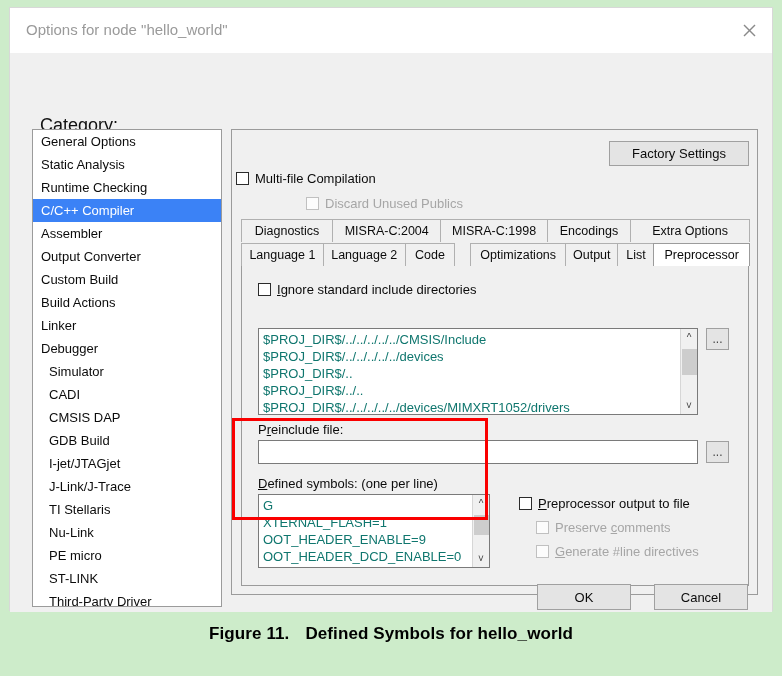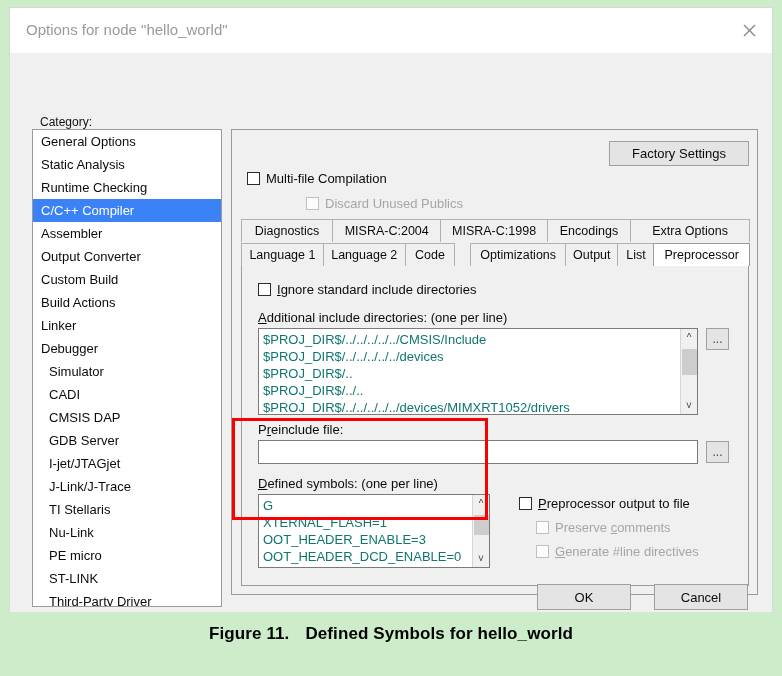--- a/index.html
+++ b/index.html
@@ -51,21 +51,21 @@
     position: absolute;
     left: 0; top: 45px;
     width: 100%; height: 559px;
     background: #f0f0f0;
   }
 
   
   .category-label {
     position: absolute;
     left: 30px; top: 62px;
-    font-size: 12px;
+    font-size: 18px;
     color: #111;
   }
   .category-box {
     position: absolute;
     left: 22px; top: 76px;
     width: 190px; height: 478px;
     background: #ffffff;
     border: 1px solid #9b9b9b;
     box-sizing: border-box;
     overflow: hidden;
@@ -298,35 +298,35 @@
           <div class="cat-item selected">C/C++ Compiler</div>
           <div class="cat-item">Assembler</div>
           <div class="cat-item">Output Converter</div>
           <div class="cat-item">Custom Build</div>
           <div class="cat-item">Build Actions</div>
           <div class="cat-item">Linker</div>
           <div class="cat-item">Debugger</div>
           <div class="cat-item indent">Simulator</div>
           <div class="cat-item indent">CADI</div>
           <div class="cat-item indent">CMSIS DAP</div>
-          <div class="cat-item indent">GDB Server</div>
+          <div class="cat-item indent">GDB Build</div>
           <div class="cat-item indent">I-jet/JTAGjet</div>
           <div class="cat-item indent">J-Link/J-Trace</div>
           <div class="cat-item indent">TI Stellaris</div>
           <div class="cat-item indent">Nu-Link</div>
           <div class="cat-item indent">PE micro</div>
           <div class="cat-item indent">ST-LINK</div>
           <div class="cat-item indent">Third-Party Driver</div>
         </div>
 
       <div class="right-pane">
 
         <button class="factory-btn">Factory Settings</button>
 
-        <div class="cbrow" style="left:15px; top:41px;">
+        <div class="cbrow" style="left:4px; top:41px;">
           <span class="cbox"></span>
           <span>Multi-file Compilation</span>
         </div>
 
         <div class="cbrow disabled" style="left:29px; top:66px;padding-left:45px;">
           <span class="cbox"></span>
           <span>Discard Unused Publics</span>
         </div>
 
         <div class="tabstrip row1" id="tabs-row1">
@@ -346,21 +346,20 @@
             <div class="tab active" style="width: 105px;">Preprocessor</div>
           </div>
 
         <div class="tabpanel">
 
           <div class="cbrow" style="left:16px; top:16px;align-items:center;">
             <span class="cbox"></span>
             <span><span class="ul">I</span>gnore standard include directories</span>
           </div>
 
-          <div class="field-label" style="left:16px; top:44px;"><span class="ul">A</span>dditional include directories: (one per line)</div>
 
           <div class="textarea-box" style="left:16px; top:62px; width:440px; height:87px;">
             <div class="ta-lines ta-clip" id="inc-lines">
                 <div>$PROJ_DIR$/../../../../../CMSIS/Include</div>
                 <div>$PROJ_DIR$/../../../../../devices</div>
                 <div>$PROJ_DIR$/..</div>
                 <div>$PROJ_DIR$/../..</div>
                 <div>$PROJ_DIR$/../../../../../devices/MIMXRT1052/drivers</div>
               </div>
             <div class="vscroll">
@@ -377,21 +376,21 @@
           <div class="input-box" style="left:16px; top:174px; width:440px; height:24px;"></div>
 
           <button class="ellipsis-btn" style="left:464px; top:175px;">...</button>
 
           <div class="field-label" style="left:16px; top:210px;"><span class="ul">D</span>efined symbols: (one per line)</div>
 
           <div class="textarea-box" style="left:16px; top:228px; width:232px; height:74px;">
             <div class="ta-lines ta-clip" id="sym-lines">
                 <div>G</div>
                 <div>XTERNAL_FLASH=1</div>
-                <div>OOT_HEADER_ENABLE=3</div>
+                <div>OOT_HEADER_ENABLE=9</div>
                 <div>OOT_HEADER_DCD_ENABLE=0</div>
               </div>
             <div class="vscroll">
               <div class="vs-arrow">^</div>
               <div class="vs-thumb" style="top:20px; height:20px;"></div>
               <div class="vs-arrow bottom">˅</div>
             </div>
           </div>
 
           <div class="cbrow" style="left:277px; top:230px;">

